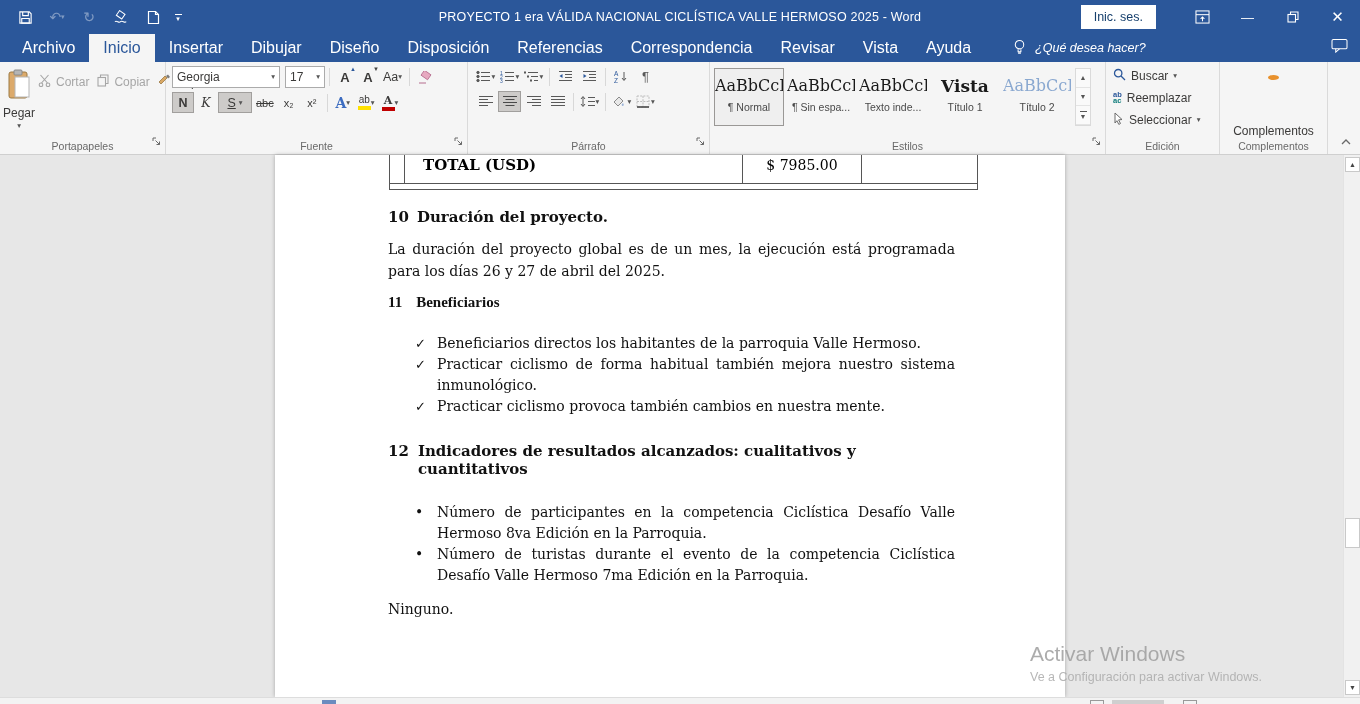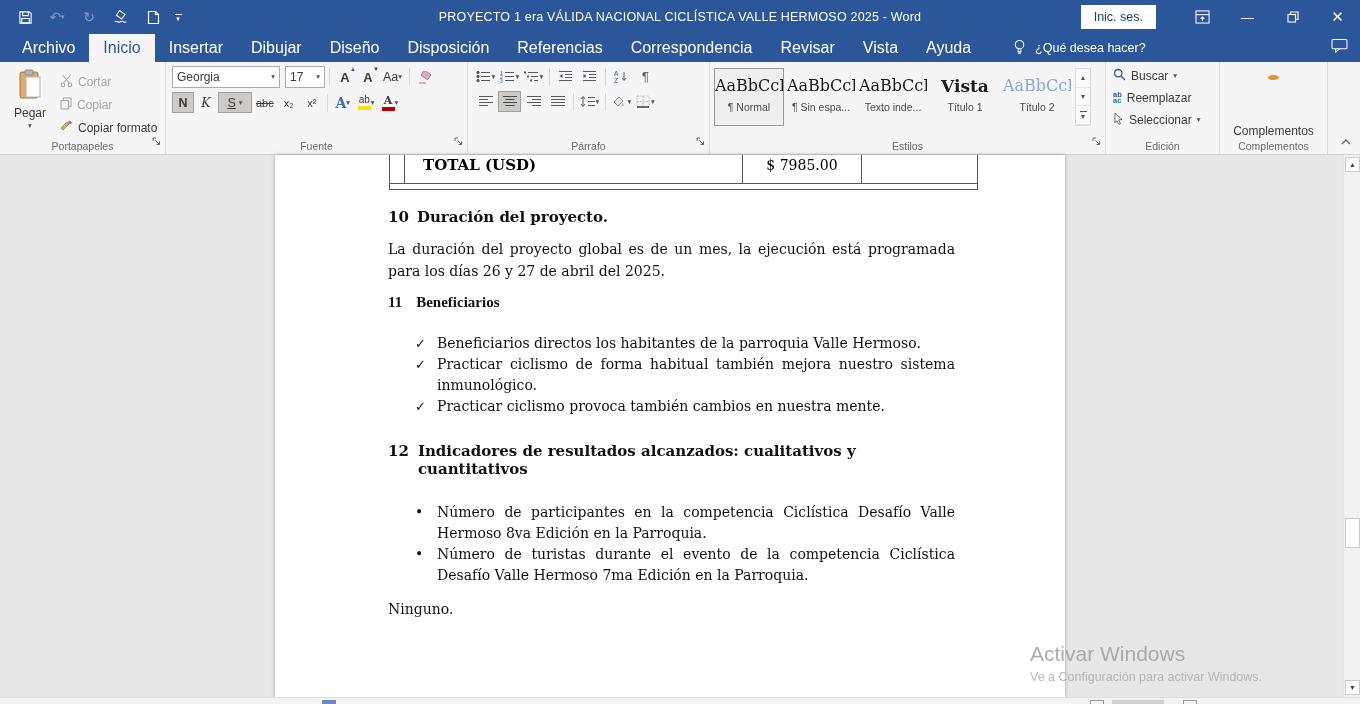--- a/index.html
+++ b/index.html
@@ -17,36 +17,36 @@
   .qat-dd .arr { font-size:7px; line-height:4px; }
   .win-title { position:absolute; left:0; right:0; text-align:center; font-size:12.5px; letter-spacing:.2px; pointer-events:none; }
   .tb-right { position:absolute; right:0; top:0; height:34px; display:flex; align-items:center; z-index:2; }
   .signin { background:#ffffff; color:#17406d; font-size:12.5px; padding:5px 13px; margin-right:24px; cursor:default; }
   .tb-icon-btn { width:45px; height:34px; display:flex; align-items:center; justify-content:center; color:#fff; font-size:13px; }
 
   
   .tabrow { height:28px; background:#2b579a; display:flex; align-items:stretch; padding-left:8px; position:relative; }
   .tab { color:#fff; font-size:16px; padding:0 14px; display:flex; align-items:center; cursor:default; }
   .tab.active { background:#f5f5f5; color:#2b579a; }
-  .tellme { display:flex; align-items:center; gap:9px; color:#fff; font-size:12.5px; margin-left:28px; }
+  .tellme { display:flex; align-items:center; gap:9px; color:#fff; font-size:12.5px; margin-left:28px;font-style:italic; }
   .feedback-btn { position:absolute; right:12px; top:4px; color:#fff; }
 
   
   .ribbon { height:93px; background:#f5f5f5; border-bottom:1px solid #cfcfcf; display:flex; position:relative; color:#3b3a39; }
   .rgroup { position:relative; border-right:1px solid #dadada; height:100%; padding:3px 3px 16px 3px; }
   .glabel { position:absolute; bottom:2px; left:0; right:0; text-align:center; font-size:10.5px; color:#696969; white-space:nowrap; }
   .launcher { position:absolute; right:3px; bottom:3px; }
   .dd { font-size:7.5px; color:#555; line-height:1; }
   .pressed { background:#cdcbc9 !important; border:1px solid #a19f9d !important; }
 
   
   .g-clip { width:166px; display:flex; }
   .paste-btn { width:54px; height:72px; display:flex; flex-direction:column; align-items:center; justify-content:flex-start; padding-top:4px; gap:2px; }
   .paste-btn .lbl { font-size:12px; }
-  .clip-col { display:flex; flex-direction:column; justify-content:flex-start; margin-top:6px; gap:2px; }
+  .clip-col { display:flex; flex-direction:row; justify-content:flex-start; margin-top:6px; gap:2px; }
   .smallcmd { display:flex; align-items:center; gap:5px; height:21px; font-size:12px; padding:0 3px; white-space:nowrap; }
   .smallcmd.dim { color:#a6a6a6; }
 
   
   .g-font { width:302px; }
   .frow { display:flex; align-items:center; margin:1px 0 3px 3px; gap:1px; }
   .combo { height:22px; border:1px solid #ababab; background:#fff; display:flex; align-items:center; justify-content:space-between; font-size:12px; padding:0 4px; }
   .combo.family { width:108px; }
   .combo.size { width:40px; margin-left:4px; }
   .tbtn { min-width:22px; height:21px; display:flex; align-items:center; justify-content:center; font-size:12.5px; border:1px solid transparent; padding:0 2px; }

